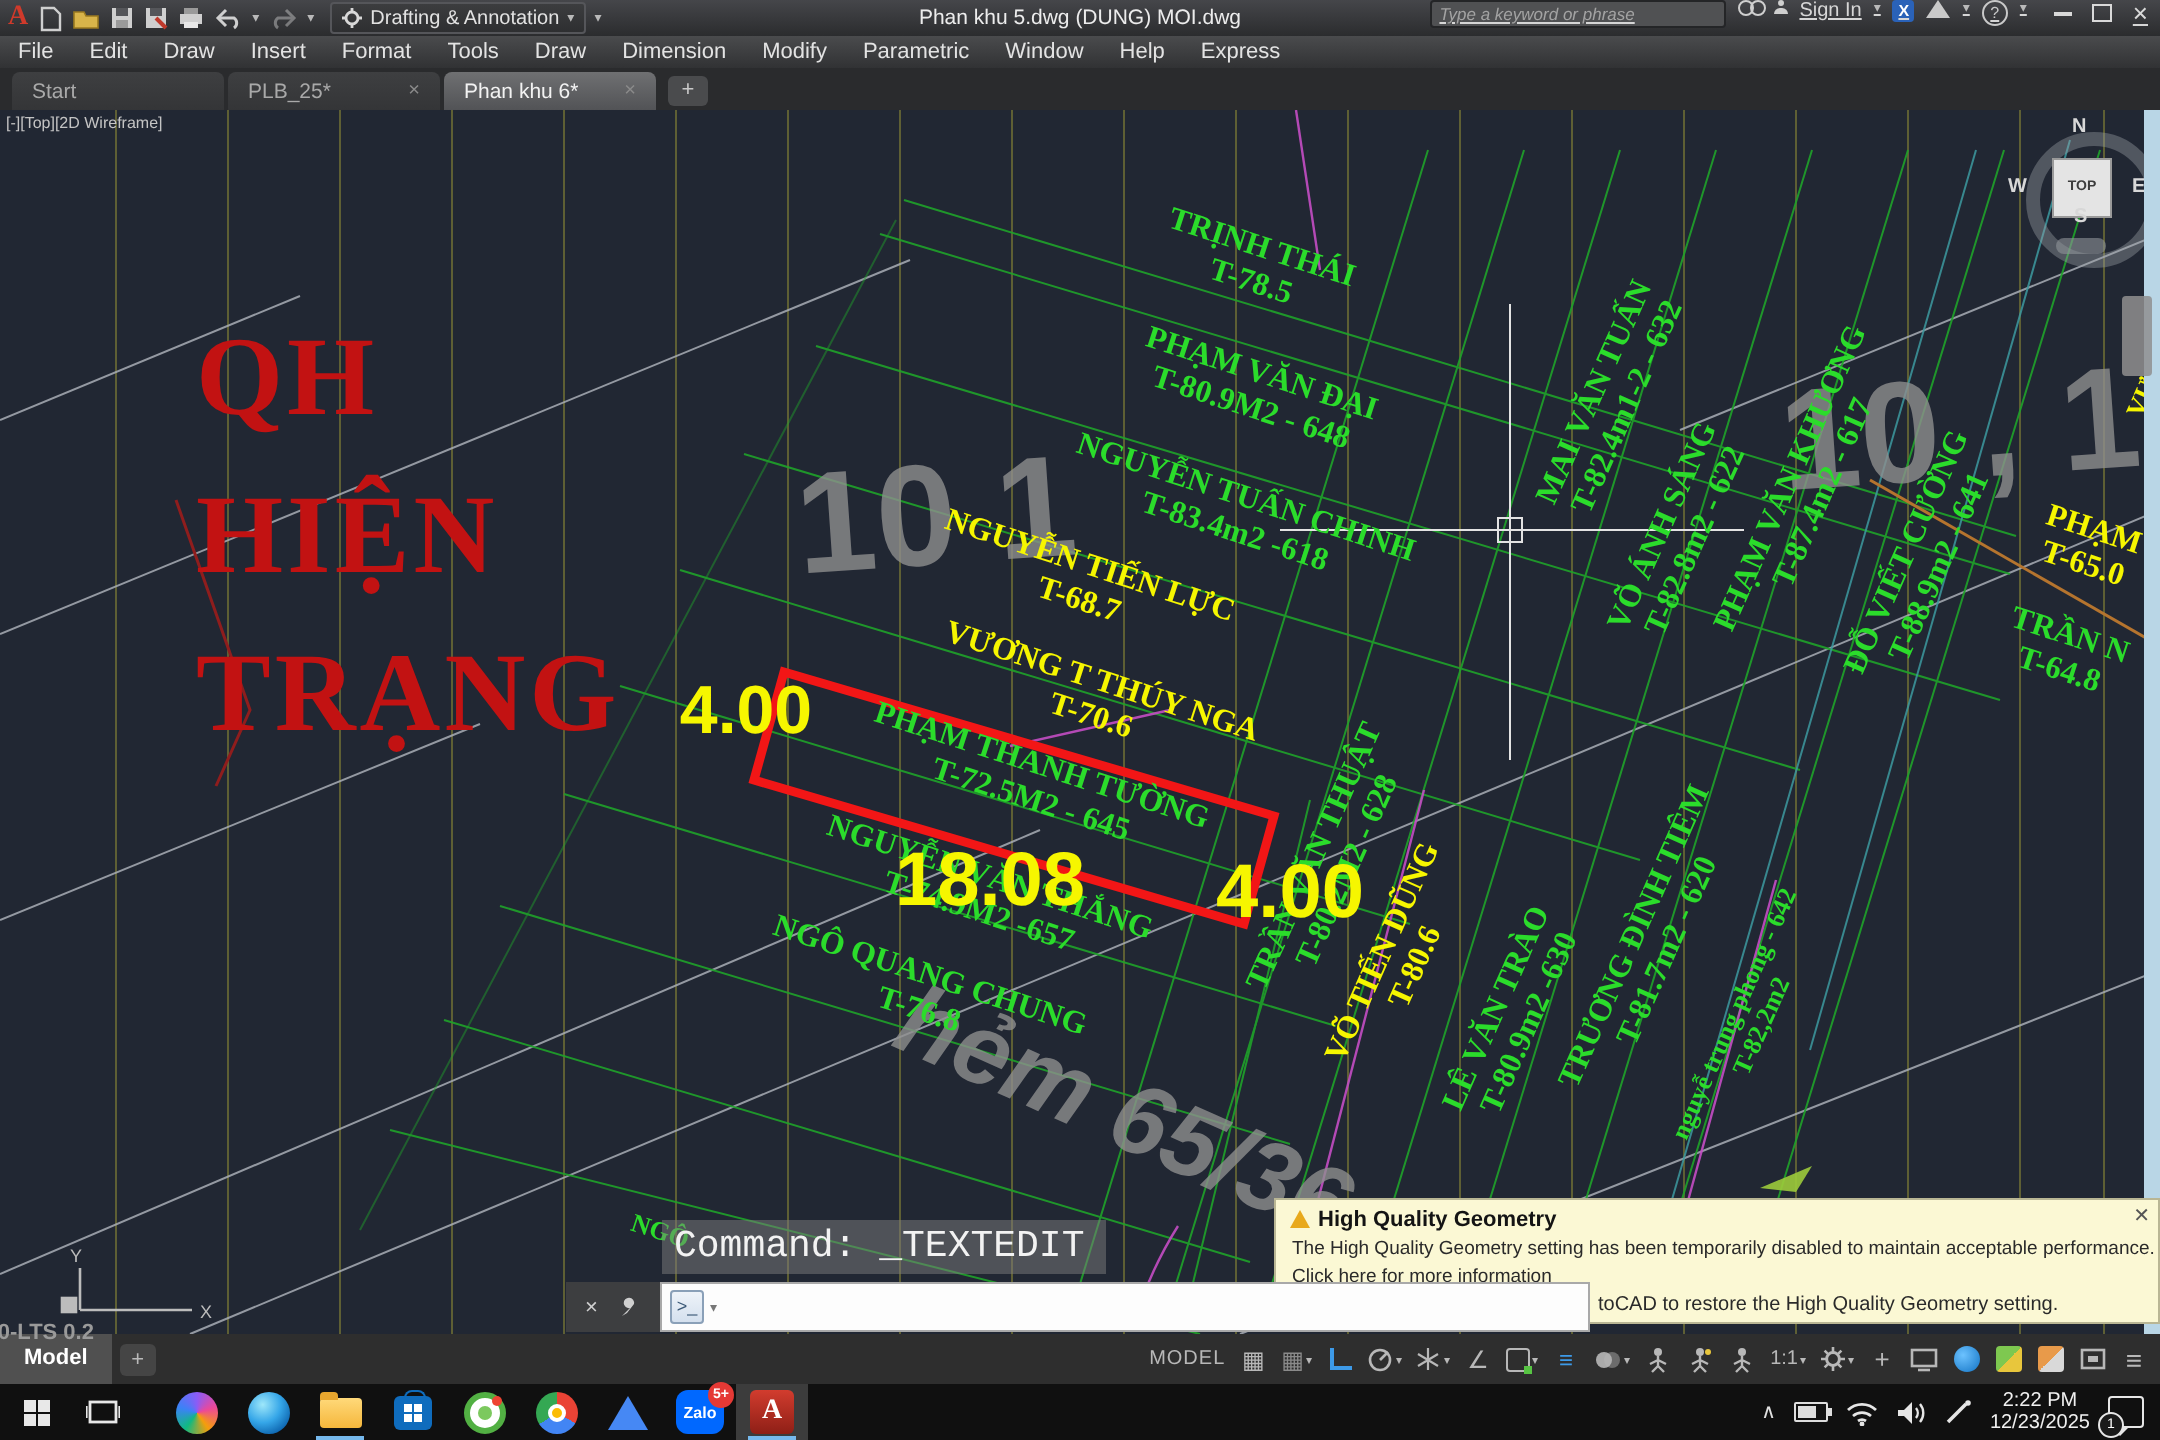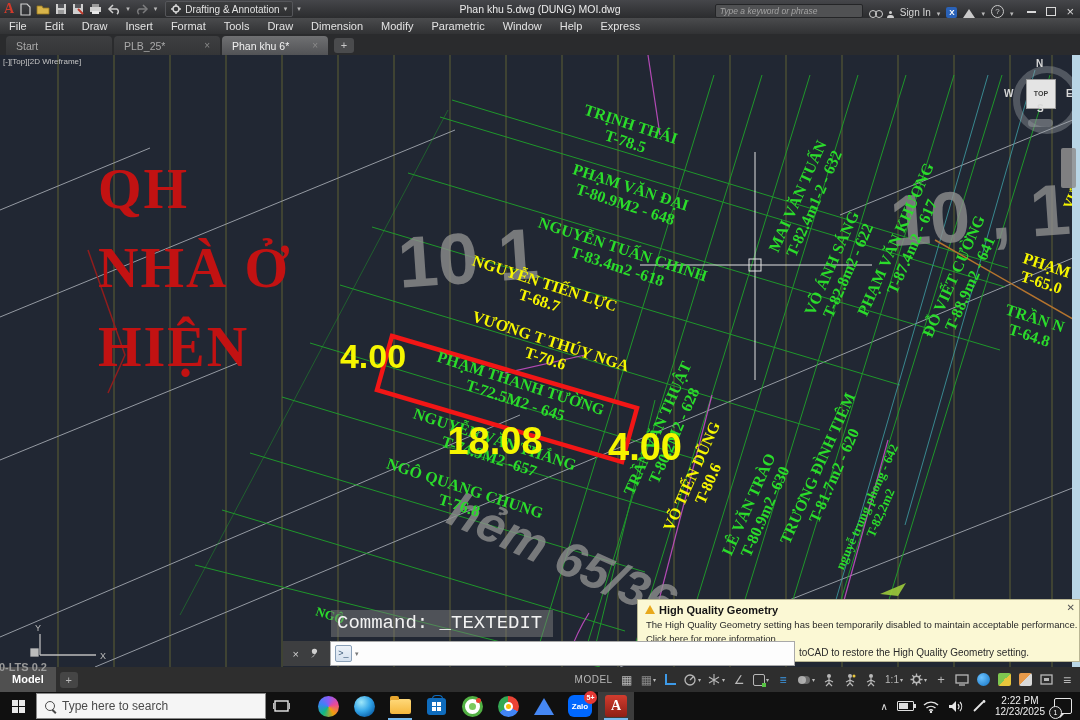--- a/index.html
+++ b/index.html
@@ -6,21 +6,21 @@
   #app{position:relative;width:1080px;height:720px;overflow:hidden;background:#232833;font-family:"Liberation Sans",sans-serif;-webkit-font-smoothing:antialiased;}
   .abs{position:absolute;}
   
   .titlebar{left:0;top:0;width:1080px;height:18px;background:linear-gradient(#45464a,#2b2c2e);display:flex;align-items:center;color:#d6d6d6;font-size:10px;z-index:60;}
   .acad-logo{color:#d03a2b;font-weight:bold;font-size:14px;font-family:"Liberation Serif",serif;padding:0 6px 0 4px;line-height:18px;}
   .qat{display:flex;align-items:center;gap:5px;}
   .qat svg{display:block;}
   .wsbox{display:flex;align-items:center;gap:4px;margin-left:8px;background:linear-gradient(#3c3d3f,#2e2f31);border:1px solid #55565a;border-radius:2px;padding:0 5px;height:14px;color:#e2e2e2;}
   .caret{font-size:7px;color:#b9b9b9;}
   .win-title{position:absolute;left:390px;top:0;width:300px;height:18px;line-height:18px;text-align:center;color:#ececec;font-size:10.5px;white-space:nowrap;}
-  .tb-right{position:absolute;right:2px;top:0;height:18px;display:flex;align-items:flex-end;gap:6px;}
+  .tb-right{position:absolute;right:2px;top:0;height:18px;display:flex;align-items:flex-start;gap:6px;text-decoration:underline;}
   .tb-search{width:138px;height:12px;background:#505153;border:1px solid #242527;border-radius:2px;color:#a3a3a3;font-style:italic;font-size:8.5px;line-height:12px;padding:0 4px;overflow:hidden;white-space:nowrap;}
   .binocs{display:inline-block;width:12px;height:8px;position:relative;}
   .binocs i{position:absolute;width:6px;height:6px;border:1.2px solid #cfcfcf;border-radius:50%;top:0;}
   .person{width:7px;height:7px;position:relative;display:inline-block;}
   .person::before{content:"";position:absolute;left:2px;top:0;width:3px;height:3px;border-radius:50%;background:#cfcfcf;}
   .person::after{content:"";position:absolute;left:0;top:3.5px;width:7px;height:3.5px;border-radius:3px 3px 0 0;background:#cfcfcf;}
   .xchg{width:11px;height:11px;background:#2a62b8;color:#fff;font-size:8px;font-weight:bold;text-align:center;line-height:11px;border-radius:2px;}
   .a360{width:0;height:0;border-left:6px solid transparent;border-right:6px solid transparent;border-bottom:9px solid #c9c9c9;}
   .helpq{width:11px;height:11px;border:1px solid #c9c9c9;border-radius:50%;color:#c9c9c9;font-size:8px;text-align:center;line-height:11px;}
   .winctl{display:flex;align-items:center;gap:10px;margin-left:8px;margin-right:4px;}
@@ -210,22 +210,22 @@
   </svg>
 
   <div id="wm-layer">
       <div class="abs watermark" style="left: 468px; top: 258px; font-size: 72px; transform: translate(-50%, -50%) rotate(-4deg);">10 1</div>
       <div class="abs watermark" style="left: 980px; top: 215px; font-size: 72px; transform: translate(-50%, -50%) rotate(-4deg);">10 , 1</div>
       <div class="abs watermark" style="left: 562px; top: 556px; font-size: 50px; font-style: italic; transform: translate(-50%, -50%) rotate(24deg);">hẻm 65/36</div>
     </div>
 
   <div class="abs redtitle" id="red-title">
       <div>QH</div>
-      <div>NHÀ Ở</div>
       <div>HIỆN</div>
+      <div>TRẠNG</div>
     </div>
 
   <div id="parcel-layer">
       <div class="parcel" style="left: 628px; top: 133px; font-size: 16px; color: rgb(43, 220, 43); transform: translate(-50%, -50%) rotate(18deg);">
         <div>TRỊNH THÁI</div>
         <div>T-78.5</div>
       </div>
       <div class="parcel" style="left: 628px; top: 196px; font-size: 16px; color: rgb(43, 220, 43); transform: translate(-50%, -50%) rotate(18deg);">
         <div>PHẠM VĂN ĐẠI</div>
         <div>T-80.9M2 - 648</div>
@@ -545,24 +545,20 @@
 
   <div class="abs taskbar">
     <span class="startbtn">
         <span class="winlogo">
           <i></i>
           <i></i>
           <i></i>
           <i></i>
         </span>
       </span>
-    <span class="tsearch">
-      <span class="mag"></span>
-      <span>Type here to search</span>
-    </span>
     <span class="taskview">
         <svg width="17" height="14">
           <rect x="2" y="2" width="13" height="10" fill="none" stroke="#e8e8e8" stroke-width="1.4"></rect>
           <line x1="0" y1="4" x2="0" y2="10" stroke="#e8e8e8" stroke-width="1.6"></line>
           <line x1="17" y1="4" x2="17" y2="10" stroke="#e8e8e8" stroke-width="1.6"></line>
         </svg>
       </span>
     <span style="width:14px;"></span>
     <span class="appbox">
         <span class="cir copilot"></span>

